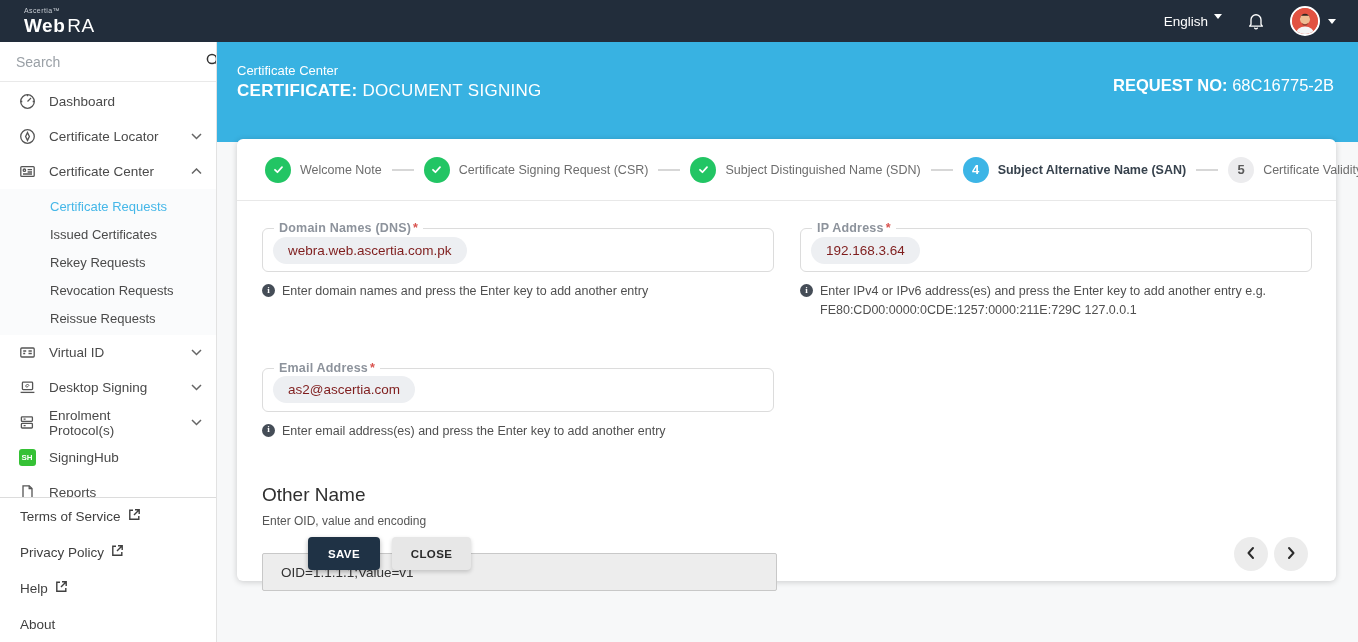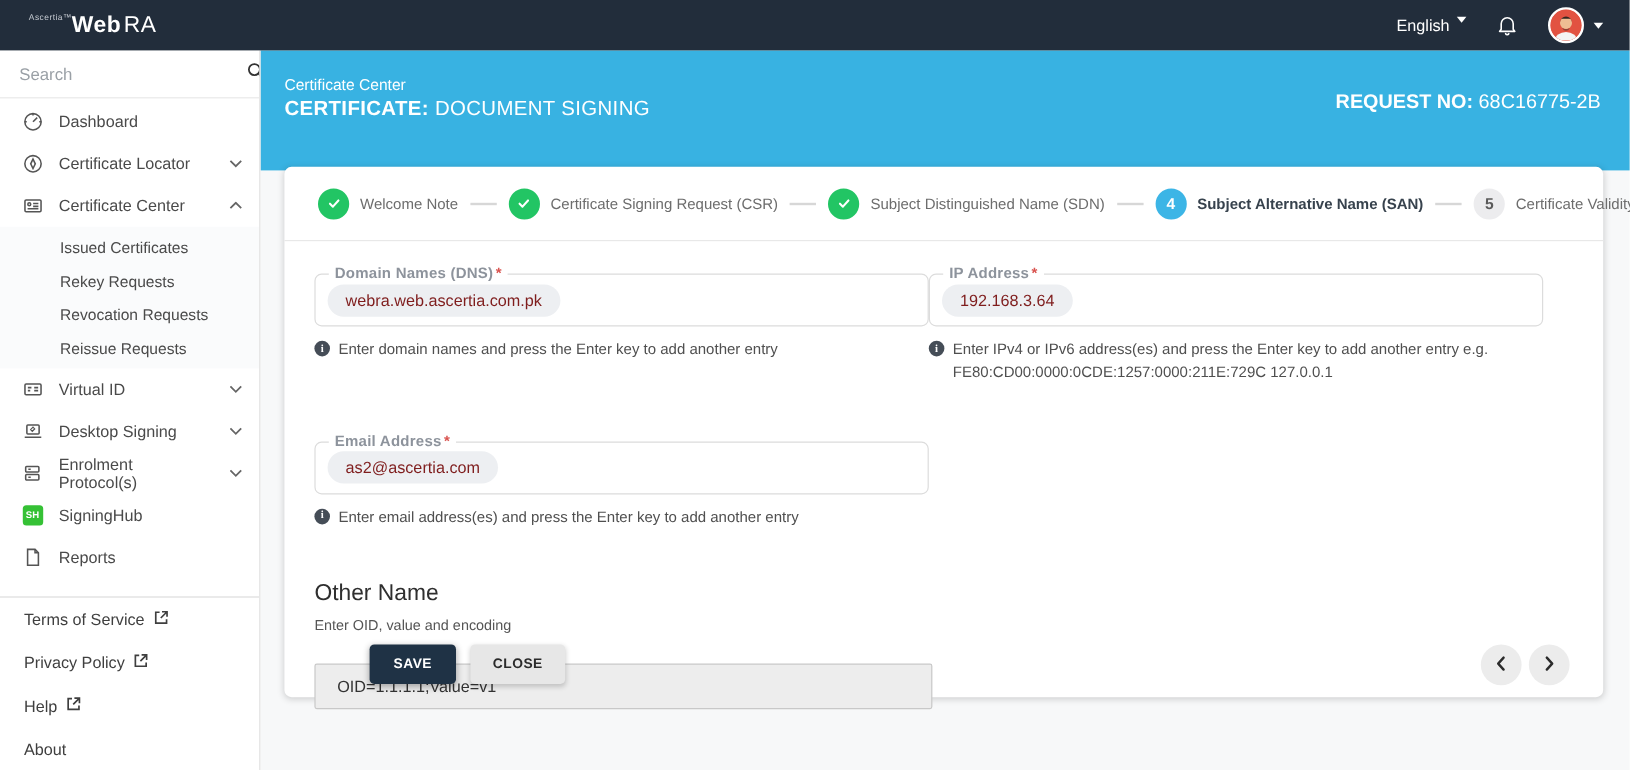--- a/index.html
+++ b/index.html
@@ -1,20 +1,20 @@
 <!DOCTYPE html>
 <html><head>
 <meta charset="utf-8">
 <style>
   * { margin:0; padding:0; box-sizing:border-box; }
   html,body { width:1358px; height:642px; overflow:hidden; font-family:"Liberation Sans", sans-serif; background:#fff; }
 
   
   .navbar { position:absolute; top:0; left:0; width:1358px; height:42px; background:#222d3b; display:flex; align-items:center; padding:0 22px 0 24px; z-index:30; }
-  .brand { display:flex; flex-direction:row; line-height:1; color:#fff; }
+  .brand { display:flex; flex-direction:column; line-height:1; color:#fff; }
   .brand-small { font-size:7px; color:#c7ccd3; letter-spacing:.4px; margin-bottom:2px; }
   .brand-main { font-size:19px; letter-spacing:.5px; }
   .brand-main .b { font-weight:700; }
   .brand-main .r { font-weight:400; margin-left:2px; }
   .nav-right { margin-left:auto; display:flex; align-items:center; gap:24px; }
   .lang { color:#fff; font-size:13.5px; display:flex; align-items:flex-start; gap:6px; cursor:pointer; }
   .caret-down { width:0; height:0; border-left:4px solid transparent; border-right:4px solid transparent; border-top:5px solid #fff; }
   .bell { display:flex; }
   .avatar-wrap { display:flex; align-items:center; gap:8px; }
   .avatar { width:30px; height:30px; border-radius:50%; border:2px solid #fff; overflow:hidden; background:#e25241; }
@@ -53,21 +53,21 @@
   .circle { width:26px; height:26px; border-radius:50%; display:flex; align-items:center; justify-content:center; flex:none; font-size:13px; font-weight:700; }
   .circle.done { background:#22c564; }
   .circle.active { background:#3cb5e6; color:#fff; }
   .circle.upcoming { background:#ececee; color:#5a5a5a; }
   .step-label { font-size:12.5px; color:#6d6d6d; }
   .step.is-active .step-label { color:#37424d; font-weight:700; }
   .connector { width:22px; height:2px; background:#d7d7d7; margin:0 10px; flex:none; }
 
   
   .form-area { padding:27px 25px 0 25px; }
-  .grid { display:grid; grid-template-columns:512px 512px; }
+  .grid { display:grid; grid-template-columns:512px 512px; column-gap:26px; }
   .fieldbox { position:relative; border:1px solid #dcdcdc; border-radius:6px; height:44px; display:flex; align-items:center; padding:0 10px; background:#fff; }
   .fieldbox .flabel { position:absolute; top:-8px; left:11px; background:#fff; padding:0 5px; font-size:12.5px; font-weight:700; color:#8d939c; letter-spacing:.2px; }
   .req { color:#d9534f; margin-left:2px; }
   .chip { background:#edeff2; color:#7f1d1d; border-radius:16px; padding:6px 15px; font-size:13.5px; }
   .hint { margin-top:10px; font-size:12.5px; color:#4f4f4f; display:flex; gap:7px; line-height:1.5; padding-right:10px; }
   .info-i { width:13px; height:13px; border-radius:50%; background:#454d57; color:#fff; font-size:9px; font-weight:700; font-family:"Liberation Serif",serif; display:inline-flex; align-items:center; justify-content:center; flex:none; margin-top:2px; }
   .row2 { margin-top:48px; }
   .other-name { margin-top:44px; }
   .on-title { font-size:19px; color:#2f2f2f; }
   .on-sub { font-size:12px; color:#555; margin-top:8px; }
@@ -161,20 +161,23 @@
         </span>
       <span>Certificate Center</span>
       <span class="chev">
           <svg width="11" height="7" viewBox="0 0 11 7" fill="none" stroke="#666" stroke-width="1.5">
             <path d="M1 5.5 L5.5 1 L10 5.5"></path>
           </svg>
         </span>
     </div>
 
     <div class="submenu">
+      <div class="s-item active">
+          <span>Certificate Requests</span>
+        </div>
       <div class="s-item">
           <span>Issued Certificates</span>
         </div>
       <div class="s-item">
           <span>Rekey Requests</span>
         </div>
       <div class="s-item">
           <span>Revocation Requests</span>
         </div>
       <div class="s-item">

